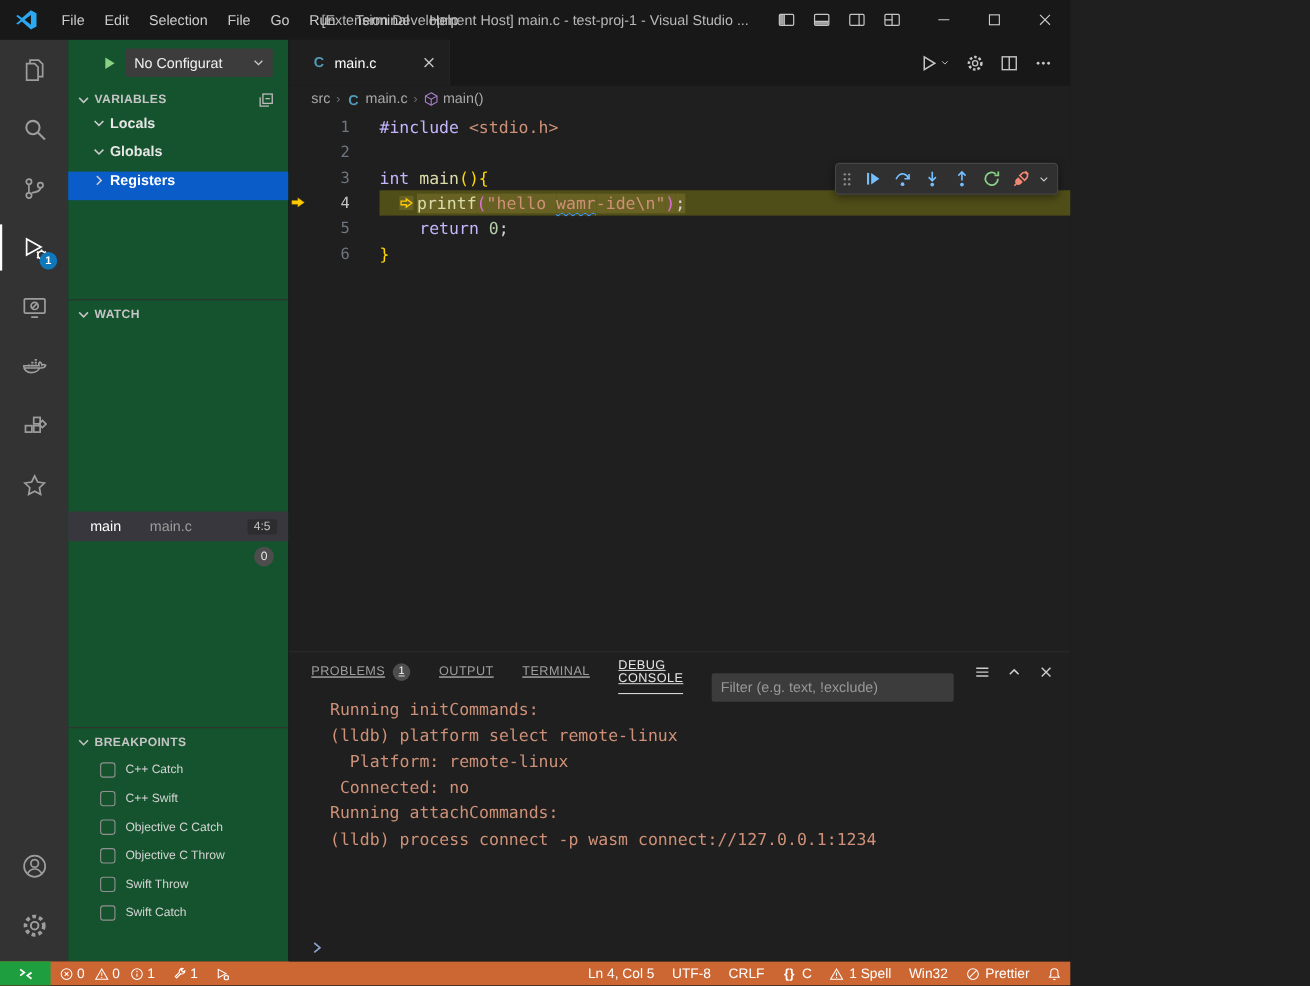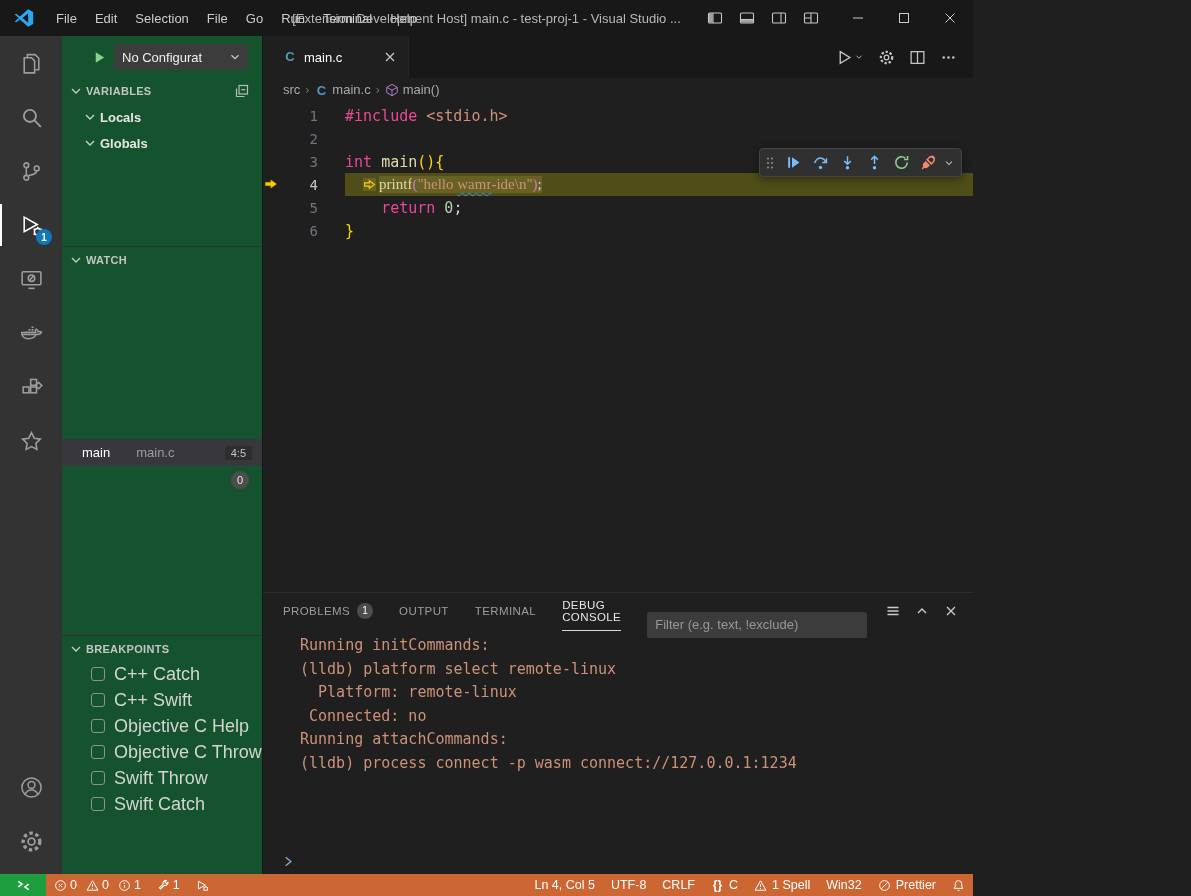--- a/index.html
+++ b/index.html
@@ -49,37 +49,37 @@
   .config-select .lbl { flex:1; overflow:hidden; white-space:nowrap; }
   .config-select .icon { width:14px; height:14px; color:#cccccc; }
 
   .sec-header { height:26px; display:flex; align-items:center; padding:0 12px 0 6px; color:#c5c5c5; }
   .sec-header .icon { width:16px; height:16px; color:#c5c5c5; }
   .sec-title { font-size:11px; font-weight:bold; letter-spacing:.3px; margin-left:2px; }
   .sec-status { font-size:10px; font-weight:bold; color:#d0d0d0; margin-left:10px; white-space:nowrap; }
   .sec-header .right { margin-left:auto; color:#bbbbbb; }
   .sec-border { border-top:1px solid #313131; }
 
-  .tree-row { height:26px; display:flex; align-items:center; padding-left:20px; color:#e6e6e6; font-weight:bold; cursor:pointer; }
+  .tree-row { height:26px; display:flex; align-items:flex-start; padding-left:20px; color:#e6e6e6; font-weight:bold; cursor:pointer; }
   .tree-row .icon { width:16px; height:16px; color:#cccccc; margin-right:2px; }
   .tree-row.selected { background:var(--selection-blue); color:#ffffff; }
 
   .sp-a { height:90px; } .sp-b { height:167px; } .sp-c { height:142px; }
 
   .frame-row { height:27px; display:flex; align-items:center; padding:0 10px 0 20px; background:#37373d; cursor:pointer; }
   .frame-name { color:#ffffff; }
   .frame-file { color:#9d9d9d; margin-left:26px; }
   .frame-pos { margin-left:auto; background:#2d2d30; color:#c5c5c5; font-size:11px; border-radius:3px; padding:1px 6px; }
   .badge-row { height:27px; display:flex; align-items:center; justify-content:flex-end; padding-right:13px; }
   .gray-badge { width:18px; height:18px; border-radius:50%; background:#4d4d4d; color:#e8e8e8; font-size:11px;
                 display:flex; align-items:center; justify-content:center; }
 
   .bp-row { height:26px; display:flex; align-items:center; padding-left:29px; color:#d4d4d4; font-weight:normal; cursor:pointer; }
   .bp-check { width:14px; height:14px; border:1px solid #919191; border-radius:3px; margin-right:9px; background:transparent; flex:none; }
-  .bp-label { font-size:18px; }
+  .bp-label { font-size:11px; }
 
   
   .editor-region { flex:1; display:flex; flex-direction:column; min-width:0; position:relative; }
   .tabbar { height:42px; background:#181818; display:flex; flex:none; }
   .tab { width:146px; display:flex; align-items:center; padding:0 10px 0 19px; background:#1f1f1f; border-right:1px solid #252526; cursor:pointer; }
   .tab .icon { width:16px; height:16px; }
   .tab-label { color:#ffffff; font-size:13px; margin-left:6px; flex:1; }
   .tab-close { width:16px; height:16px; color:#c5c5c5; }
   .editor-actions { margin-left:auto; display:flex; align-items:center; gap:14px; padding-right:16px; color:#c5c5c5; }
   .ea-btn { display:flex; align-items:center; cursor:pointer; }
@@ -93,23 +93,23 @@
 
   .code-area { flex:1; background:#1f1f1f; position:relative; padding-top:3px; min-height:0; overflow:hidden; }
   .code-line { height:23px; display:flex; align-items:center; position:relative; font-family:"DejaVu Sans Mono", monospace; font-size:15px; }
   .glyph { width:15px; height:23px; flex:none; position:relative; }
   .glyph .icon { width:14px; height:14px; position:absolute; left:1px; top:4px; }
   .lnum { width:40px; text-align:right; color:#6e7681; font-size:14px; flex:none; }
   .code-line.current .lnum { color:#c6c6c6; }
   .line-hl { position:absolute; left:82px; width:739px; top:0; height:23px; background:var(--line-hl); }
   .ltext { padding-left:27px; white-space:pre; position:relative; display:flex; align-items:center; }
   .code-line.current .ltext { background:transparent; }
-  .code-line.current .tok:not(.lead) { background:var(--stmt-hl);font-family:Liberation Serif, serif; }
+  .code-line.current .tok:not(.lead) { background:var(--stmt-hl); }
   .tok { color:#d4d4d4; }
-  .tok.kw { color:#ec4899; }
+  .tok.kw { color:#c4b5fd; }
   .tok.fn { color:#dcdcaa; }
   .tok.str { color:#ce9178; }
   .tok.num { color:#b5cea8; }
   .tok.br1 { color:#ffd700; }
   .tok.br2 { color:#da70d6; }
   .tok.sq { text-decoration:underline wavy #3794ff 1px; text-underline-offset:3px; }
   .ltext .icon.inline-ptr { width:13px; height:13px; margin:0 3px 0 0; background:var(--stmt-hl); }
 
   .debug-toolbar { position:absolute; top:47px; right:11px; height:29px; background:#303031; border:1px solid #454545; border-radius:4px;
                    box-shadow:0 2px 8px rgba(0,0,0,.45); display:flex; align-items:center; padding:0 6px 0 4px; z-index:5; }
@@ -117,21 +117,21 @@
   .dt-btn { width:27px; height:27px; display:flex; align-items:center; justify-content:center; cursor:pointer; }
   .dt-btn .icon { width:17px; height:17px; }
   .dt-btn.continue,.dt-btn.step-over,.dt-btn.step-into,.dt-btn.step-out { color:var(--accent-blue); }
   .dt-btn.restart { color:var(--restart-green); }
   .dt-btn.disconnect { color:var(--disconnect-red); }
   .dt-chev { width:12px; height:12px; color:#cccccc; margin-left:1px; cursor:pointer; }
 
   
   .panel { height:282px; border-top:1px solid #2f2f2f; display:flex; flex-direction:column; background:#1f1f1f; flex:none; }
   .panel-header { height:35px; display:flex; align-items:center; padding:0 14px 0 20px; flex:none; }
-  .panel-tab { display:flex; align-items:center; margin-right:26px; cursor:pointer; height:100%; }
+  .panel-tab { display:flex; align-items:center; margin-right:26px; cursor:pointer; height:100%;text-decoration:underline; }
   .panel-tab .pt-label { font-size:11.5px; letter-spacing:.4px; color:#9d9d9d; padding:9px 0 7px; border-bottom:1px solid transparent; }
   .panel-tab.active .pt-label { color:#e7e7e7; border-bottom-color:#d7d7d7; }
   .pt-badge { margin-left:7px; width:16px; height:16px; border-radius:50%; background:#4d4d4d; color:#ffffff; font-size:10px;
               display:flex; align-items:center; justify-content:center; }
   .panel-filter { margin-left:auto; width:356px; height:26px; background:#3c3c3c; border:none; border-radius:2px; color:#e0e0e0;
                   font-size:13px; font-family:"Liberation Sans",sans-serif; padding:0 8px; outline:none;margin-top:28px; }
   .panel-filter::placeholder { color:#989898; }
   .panel-actions { display:flex; align-items:center; gap:13px; margin-left:18px; color:#cccccc; }
   .panel-actions .icon { width:16px; height:16px; cursor:pointer; }
 
@@ -376,20 +376,28 @@
             <span>Locals</span>
           </div>
           <div class="tree-row">
             <span class="icon">
               <svg viewBox="0 0 16 16" fill="none" stroke="currentColor" stroke-width="1.4">
                 <path d="M4 6l4 4 4-4"></path>
               </svg>
             </span>
             <span>Globals</span>
           </div>
+          <div class="tree-row selected">
+            <span class="icon">
+              <svg viewBox="0 0 16 16" fill="none" stroke="currentColor" stroke-width="1.4">
+                <path d="M6 4l4 4-4 4"></path>
+              </svg>
+            </span>
+            <span>Registers</span>
+          </div>
         </div>
       <div class="sp-a"></div>
 
       <div class="sec-header sec-border">
         <span class="icon">
             <svg viewBox="0 0 16 16" fill="none" stroke="currentColor" stroke-width="1.4">
               <path d="M4 6l4 4 4-4"></path>
             </svg>
           </span>
         <span class="sec-title">WATCH</span>
@@ -418,21 +426,21 @@
           <div class="bp-row">
             <span class="bp-check"></span>
             <span class="bp-label">C++ Catch</span>
           </div>
           <div class="bp-row">
             <span class="bp-check"></span>
             <span class="bp-label">C++ Swift</span>
           </div>
           <div class="bp-row">
             <span class="bp-check"></span>
-            <span class="bp-label">Objective C Help</span>
+            <span class="bp-label">Objective C Catch</span>
           </div>
           <div class="bp-row">
             <span class="bp-check"></span>
             <span class="bp-label">Objective C Throw</span>
           </div>
           <div class="bp-row">
             <span class="bp-check"></span>
             <span class="bp-label">Swift Throw</span>
           </div>
           <div class="bp-row">

